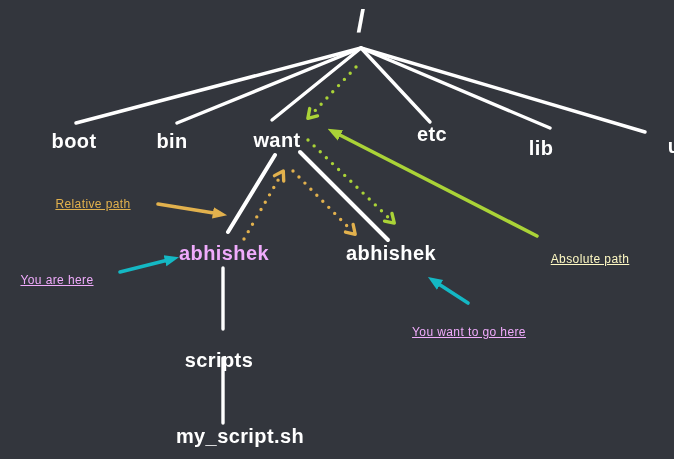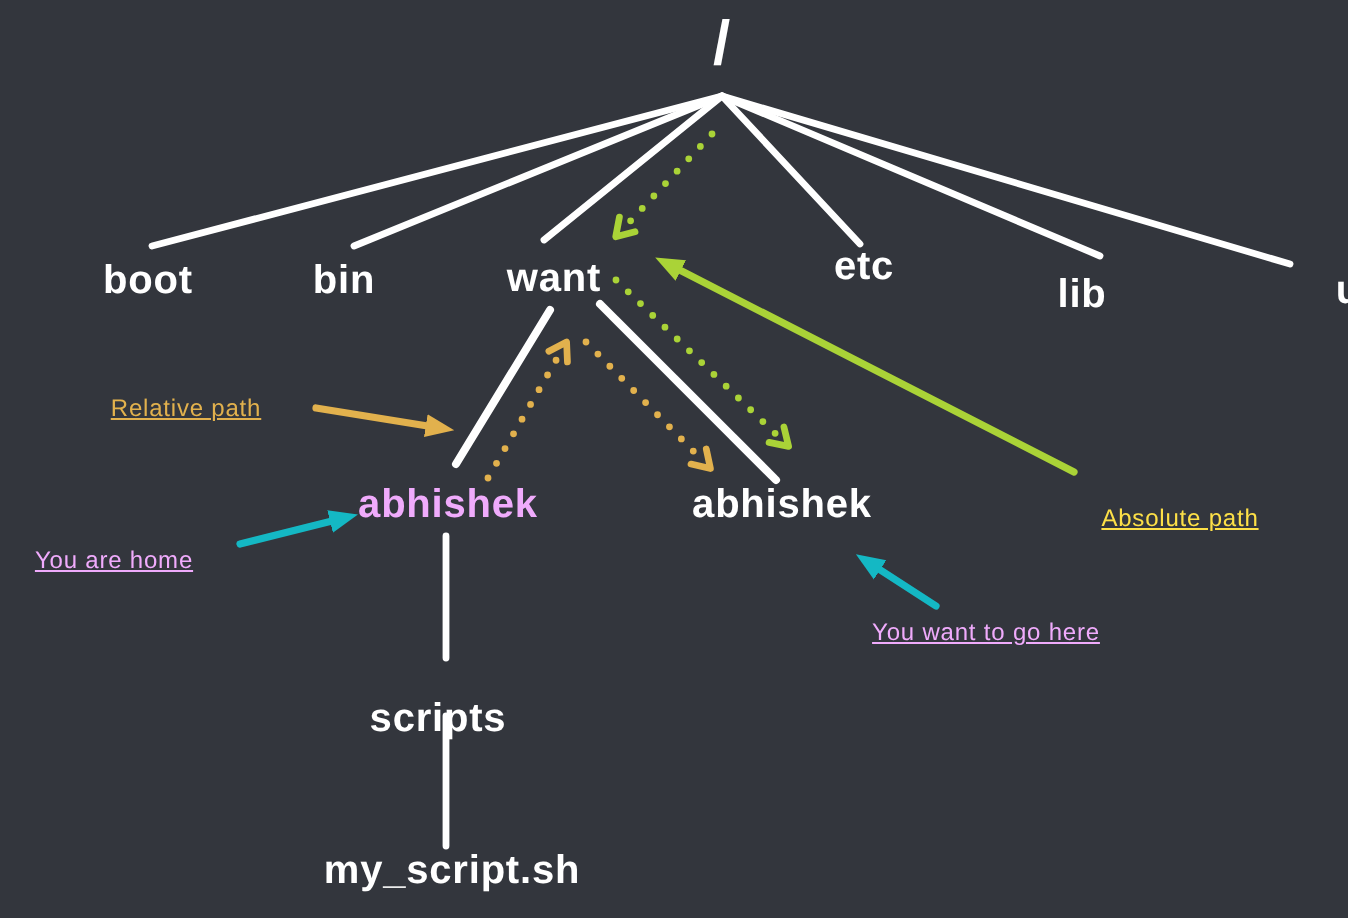--- a/index.html
+++ b/index.html
@@ -28,21 +28,21 @@
     color: #ffffff;
     font-size: 20px;
     font-weight: 700;
   }
   .root-slash {
     font-size: 31px;
     font-weight: 600;
   }
   .teal  { color: #f0abfc; }
   .gold  { color: #e2b14d; }
-  .lime  { color: #fde047; }
+  .lime  { color: #fef9c3; }
   .annot { font-size: 12px; font-weight: 500; text-decoration: underline; }
 </style>
 </head>
 <body>
 
 <div class="stage">
 
   <svg class="edges" viewBox="0 0 674 459" xmlns="http://www.w3.org/2000/svg">
     <defs>
       <marker id="arrow-gold" viewBox="0 0 10 10" refX="5" refY="5" markerWidth="4" markerHeight="4" orient="auto">
@@ -99,20 +99,20 @@
   <div class="label" style="left:172px; top:141px;">bin</div>
   <div class="label" style="left:277px; top:140px;">want</div>
   <div class="label" style="left:432px; top:134px;">etc</div>
   <div class="label" style="left:541px; top:148px;">lib</div>
   <div class="label" style="left:684px; top:146px;">usr</div>
 
   <div class="label teal" style="left:224px; top:253px;">abhishek</div>
   <div class="label" style="left:391px; top:253px;">abhishek</div>
 
   <div class="label" style="left:219px; top:344px;margin-top:16px;">scripts</div>
-  <div class="label" style="left:226px; top:436px;">my_script.sh</div>
+  <div class="label" style="left:240px; top:436px;">my_script.sh</div>
 
   <div class="label annot gold" style="left:93px; top:204px;">Relative path</div>
-  <div class="label annot teal" style="left:57px; top:280px;">You are home</div>
+  <div class="label annot teal" style="left:57px; top:280px;">You are here</div>
   <div class="label annot lime" style="left:590px; top:259px;">Absolute path</div>
-  <div class="label annot teal" style="left:469px; top:316px;margin-left:24px;">You want to go here</div>
+  <div class="label annot teal" style="left:469px; top:332px;">You want to go here</div>
 
 </div>
 
 </body></html>

